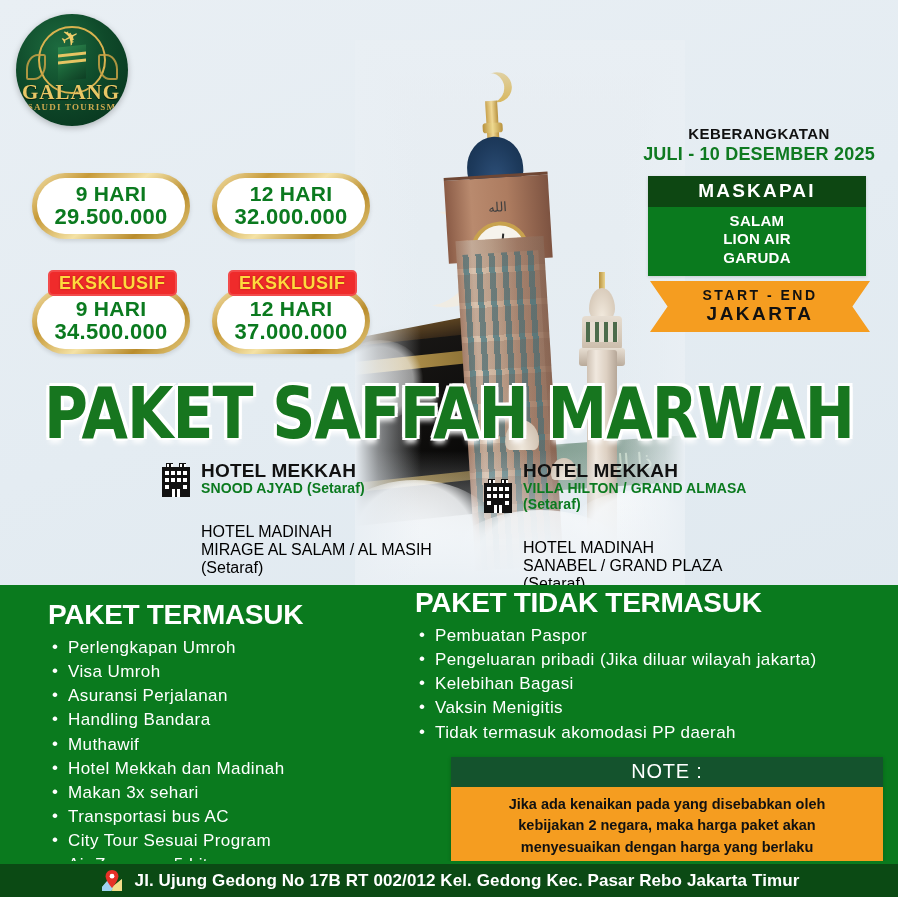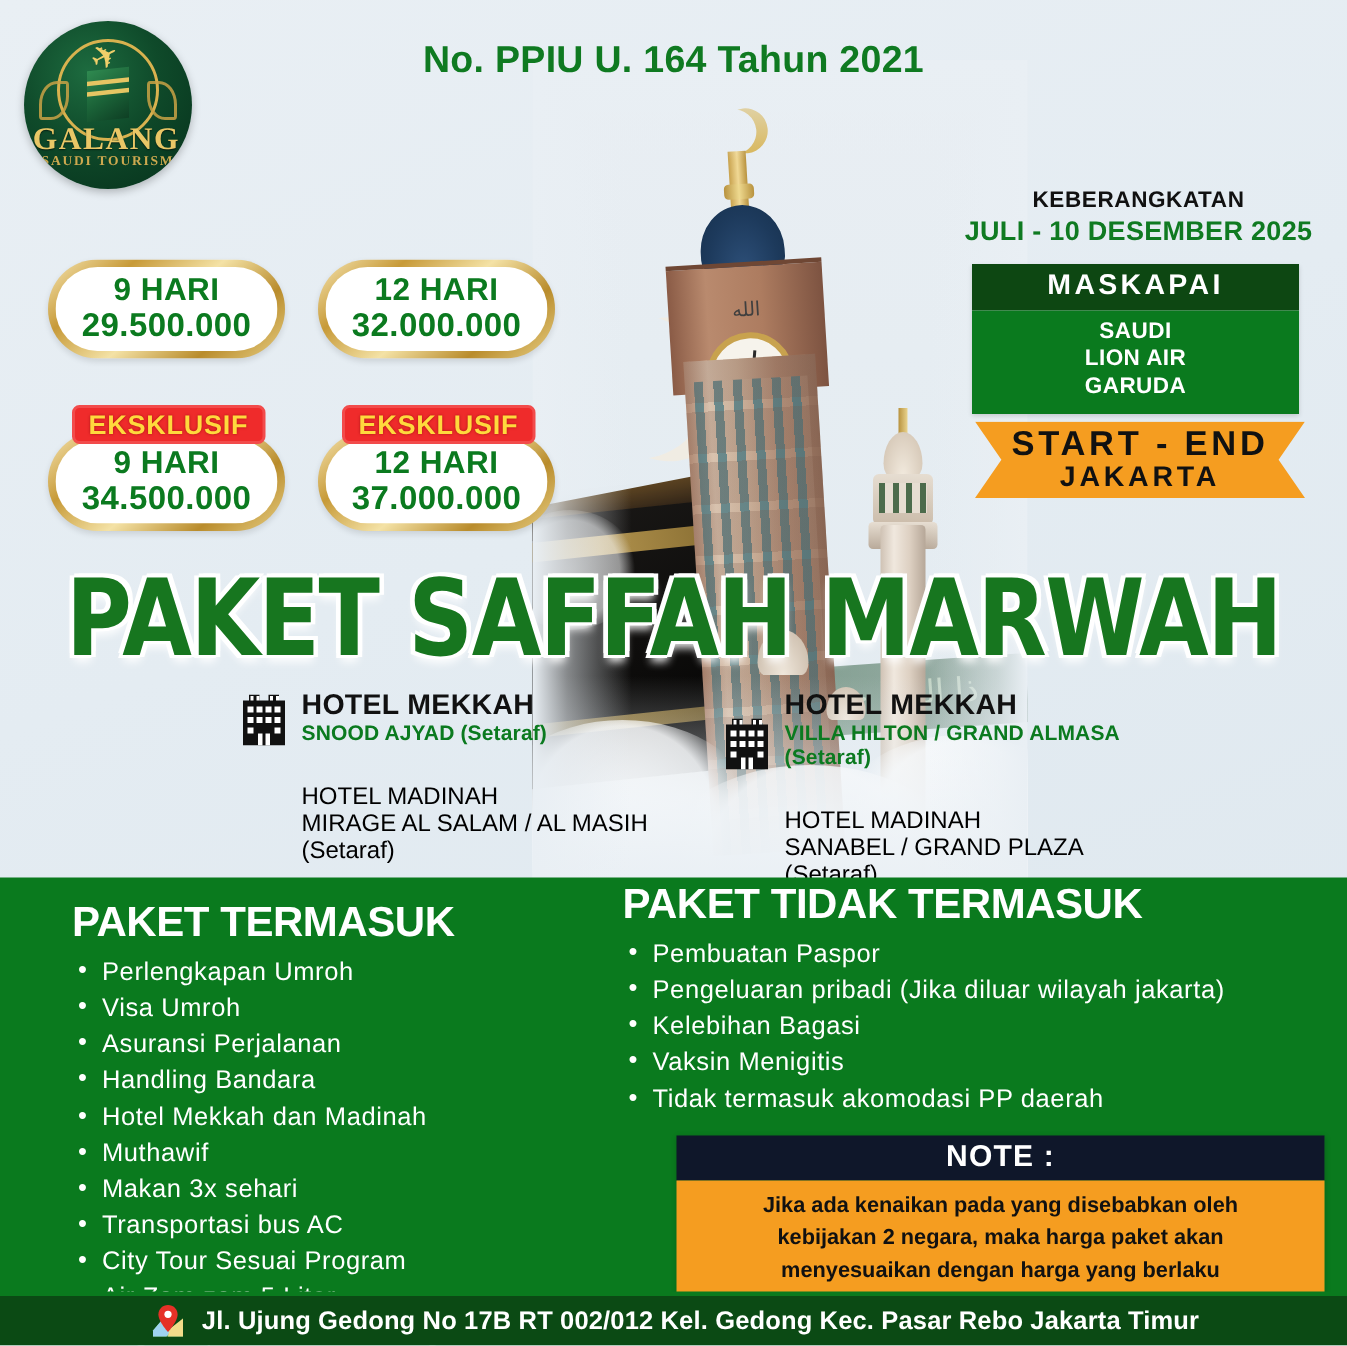--- a/index.html
+++ b/index.html
@@ -299,21 +299,21 @@
   }
   .maskapai .mbody div{
     font-size:15px; font-weight:bold; line-height:1.22; letter-spacing:.3px;
   }
   .ribbon2{
     position:absolute; left:650px; top:281px; width:220px; height:51px;
     background:#f59d20;
     clip-path:polygon(0 0, 100% 0, 92% 50%, 100% 100%, 0 100%, 8% 50%);
     display:flex; flex-direction:column; align-items:center; justify-content:center;
   }
-  .ribbon2 .r1{ font-size:23px; font-weight:bold; color:#111; letter-spacing:2.5px; line-height:1.1;}
+  .ribbon2 .r1{ font-size:14px; font-weight:bold; color:#111; letter-spacing:2.5px; line-height:1.1;}
   .ribbon2 .r2{ font-size:19px; font-weight:bold; color:#111; letter-spacing:2.5px; line-height:1.15;}
 
   
   .bigtitle{
     position:absolute; left:0; right:0; top:378px; text-align:center;
     font-size:60px; font-weight:bold; color:#17761f;
     font-family:"DejaVu Sans", sans-serif;
     letter-spacing:-1px;
     transform:scaleY(1.18);
     text-shadow:
@@ -354,22 +354,22 @@
     letter-spacing:.4px;
   }
   ul.plist li::before{
     content:"•"; position:absolute; left:4px; top:-1px; font-size:17px;
   }
   .note{
     position:absolute; left:36px; top:170px; width:432px;
     box-shadow:0 1px 4px rgba(0,0,0,.2);
   }
   .note .nhead{
-    background:#0f172a; color:#fff; text-align:center;
-    font-size:20px; font-weight:bold; padding:3px 0 4px; letter-spacing:.8px;
+    background:#14532d; color:#fff; text-align:center;
+    font-size:20px; font-weight:normal; padding:3px 0 4px; letter-spacing:.8px;
   }
   .note .nbody{
     background:#f59d20; color:#111; text-align:center;
     padding:7px 16px 10px;
     font-size:14.5px; font-weight:bold; line-height:1.48;
   }
 
   
   .footdiv{
     position:absolute; left:0; top:861px; width:898px; height:3px; background:#0a7a1e;
@@ -431,21 +431,20 @@
   <div class="logo">
     <div class="ring"></div>
     <div class="flourish-l"></div>
     <div class="flourish-r"></div>
     <div class="kaabaicon"></div>
     <div class="plane">✈</div>
     <div class="brand">GALANG</div>
     <div class="sub">SAUDI TOURISM</div>
   </div>
 
-  <div class="ppiu">No. PPIU U. 164 Tahun 2021</div>
 
   <div class="pill p1">
     <div class="d">9 HARI</div>
     <div class="p">29.500.000</div>
   </div>
   <div class="pill p2">
     <div class="d">12 HARI</div>
     <div class="p">32.000.000</div>
   </div>
   <div class="exbadge e1">EKSKLUSIF</div>
@@ -458,21 +457,21 @@
     <div class="d">12 HARI</div>
     <div class="p">37.000.000</div>
   </div>
 
   <div class="keb-title">KEBERANGKATAN</div>
   <div class="keb-date">JULI - 10 DESEMBER 2025</div>
 
   <div class="maskapai">
     <div class="mhead">MASKAPAI</div>
     <div class="mbody">
-      <div>SAUDI</div>
+      <div>SALAM</div>
       <div>LION AIR</div>
       <div>GARUDA</div>
     </div>
   </div>
 
   <div class="ribbon2">
     <div class="r1">START - END</div>
     <div class="r2">JAKARTA</div>
   </div>
 
@@ -557,22 +556,22 @@
 
   <div class="greenpanel">
 
     <div class="col-left">
       <div class="sectitle">PAKET TERMASUK</div>
       <ul class="plist">
         <li>Perlengkapan Umroh</li>
         <li>Visa Umroh</li>
         <li>Asuransi Perjalanan</li>
         <li>Handling Bandara</li>
+        <li>Muthawif</li>
         <li>Hotel Mekkah dan Madinah</li>
-        <li>Muthawif</li>
         <li>Makan 3x sehari</li>
         <li>Transportasi bus AC</li>
         <li>City Tour Sesuai Program</li>
         <li>Air Zam zam 5 Liter</li>
         <li>Bagasi 1pcs Maksimal 30 kg</li>
       </ul>
     </div>
 
     <div class="col-right">
       <div class="sectitle">PAKET TIDAK TERMASUK</div>

